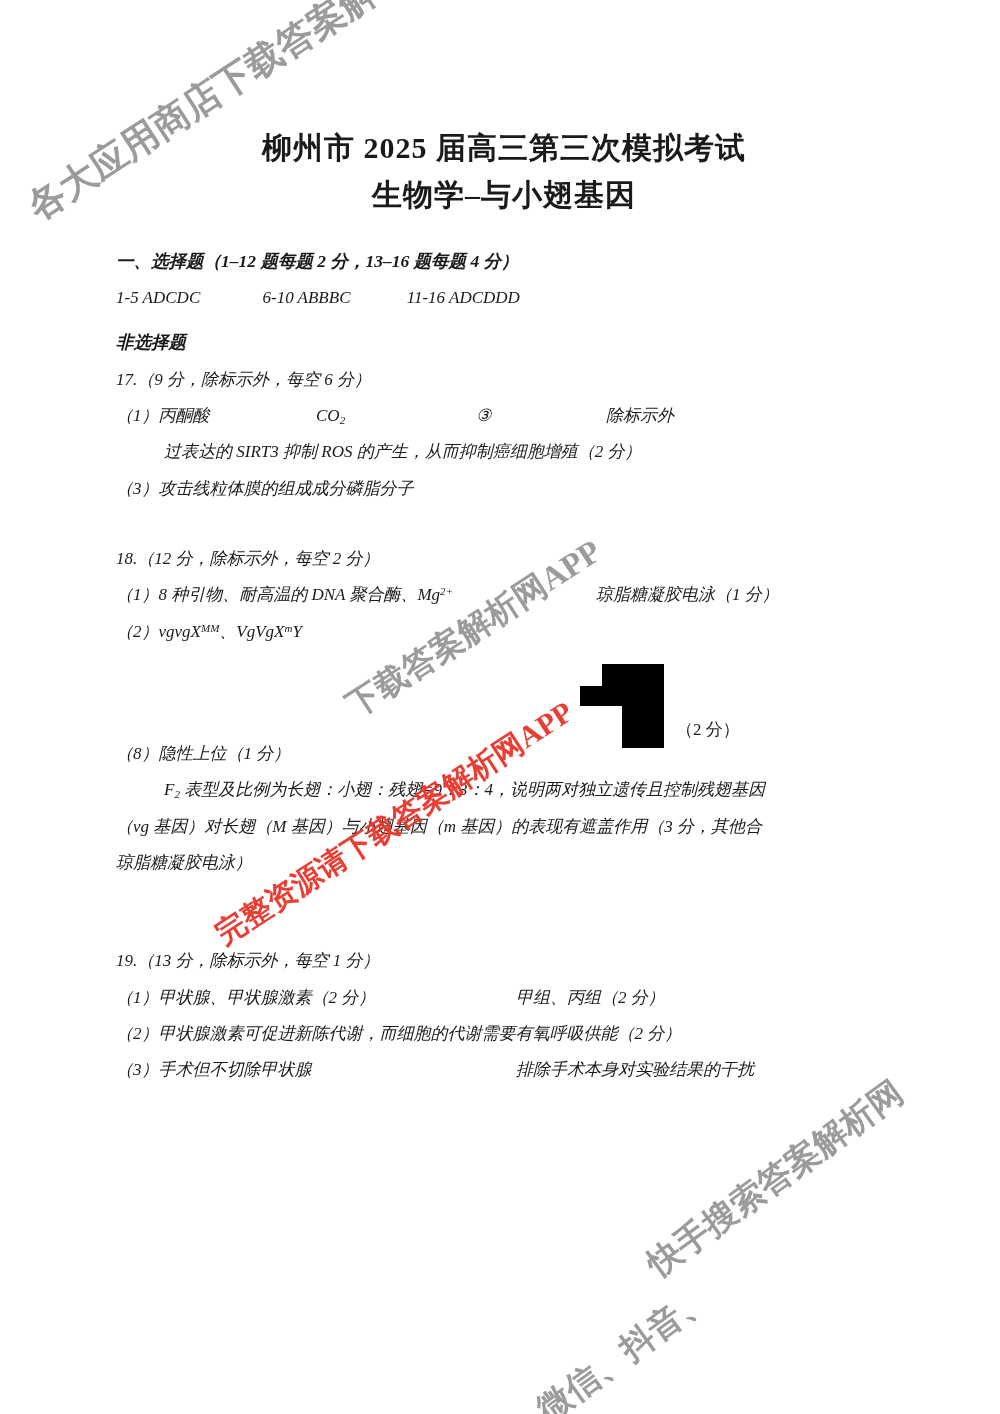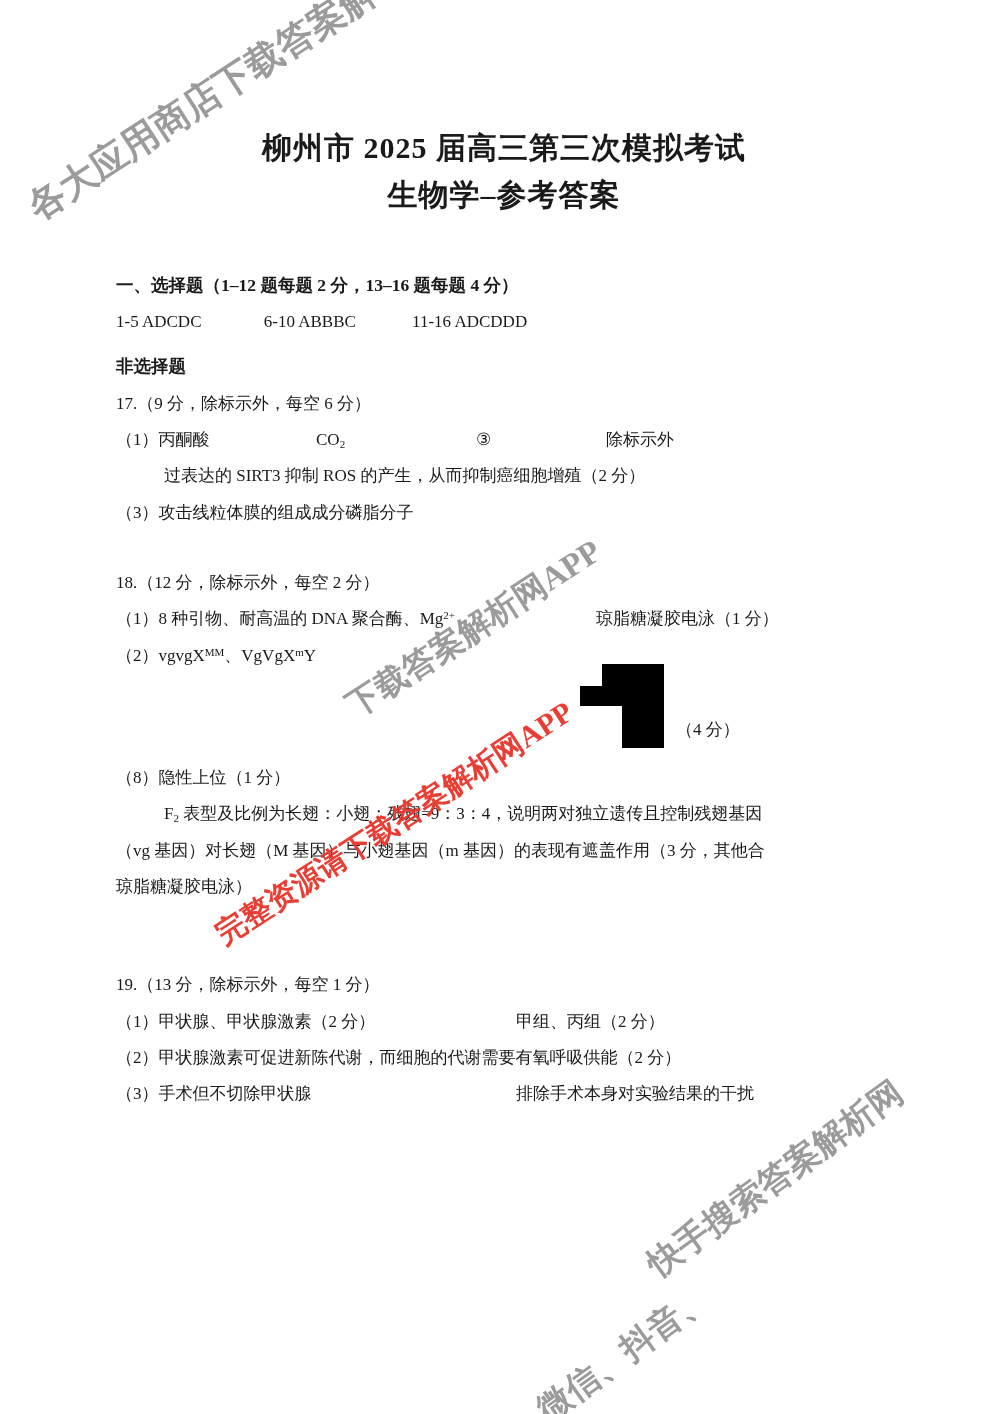--- a/index.html
+++ b/index.html
@@ -15,22 +15,22 @@
   .title-block{position:absolute;left:0;right:0;top:128px;text-align:center;}
   .title-line1{
     font-size:30px;font-weight:bold;letter-spacing:1px;line-height:1.35;
   }
   .title-line2{
     font-size:30px;font-weight:bold;letter-spacing:1px;line-height:1.45;margin-top:4px;
   }
 
   
   .doc{
-    position:absolute;left:108px;top:264px;width:800px;
-    font-size:17px;line-height:1.55;
+    position:absolute;left:108px;top:240px;width:800px;
+    font-size:17px;line-height:1.55;font-style:italic;
   }
   .sec-head{font-weight:bold;font-size:17.5px;margin-top:8px;}
   .row{margin-top:10px;white-space:nowrap;}
   .row.wrap{white-space:normal;}
   .indent1{margin-left:48px;}
   .indent2{margin-left:60px;}
   .gap-lg{height:34px;}
   .gap-sm{height:10px;}
   .q-num{letter-spacing:0px;}
   sub{font-size:11px;vertical-align:-3px;}
@@ -60,21 +60,21 @@
   #wm4{left:630px;top:1250px;font-size:34px;transform:rotate(-36deg);transform-origin:left top;}
   #wm5{left:520px;top:1395px;font-size:34px;transform:rotate(-36deg);transform-origin:left top;}
 </style>
 </head>
 <body>
 
 <div class="page">
 
   <div class="title-block">
     <div class="title-line1">柳州市 2025 届高三第三次模拟考试</div>
-    <div class="title-line2">生物学–参考答案</div>
+    <div class="title-line2">生物学–与小翅基因</div>
   </div>
 
   <div class="doc">
 
     <div class="sec-head">一、选择题（1–12 题每题 2 分，13–16 题每题 4 分）</div>
 
     <div class="row choice-row">
       <span class="c-g1">1-5 ADCDC</span>
       <span class="c-g2">6-10 ABBBC</span>
       <span>11-16 ADCDDD</span>
@@ -127,21 +127,21 @@
     <div class="row">
       <span style="display:inline-block;width:400px">（3）手术但不切除甲状腺</span><span>排除手术本身对实验结果的干扰</span>
     </div>
 
   </div>
 
   <div class="figure">
     <div class="white-tl"></div>
     <div class="white-bl"></div>
   </div>
-  <div class="figure-note">（4 分）</div>
+  <div class="figure-note">（2 分）</div>
 
   <div class="wm wm-gray" id="wm1">各大应用商店下载答案解析网APP</div>
   <div class="wm wm-gray" id="wm2">下载答案解析网APP</div>
   <div class="wm wm-red" id="wm3">完整资源请下载答案解析网APP</div>
   <div class="wm wm-gray" id="wm4">快手搜索答案解析网</div>
   <div class="wm wm-gray" id="wm5">微信、抖音、</div>
 
 </div>
 
 </body></html>

